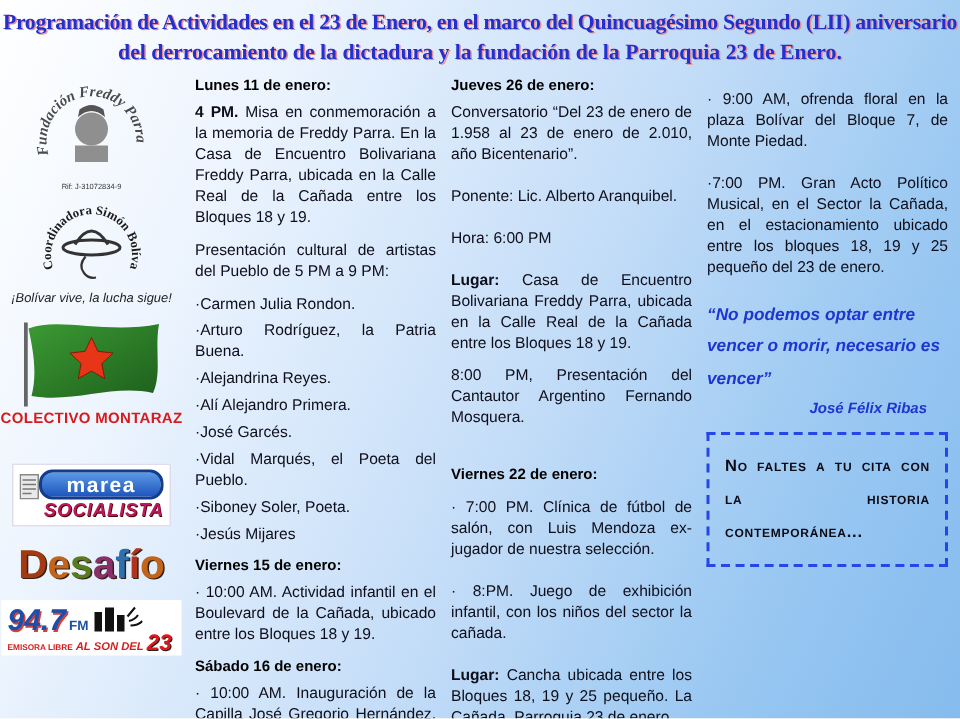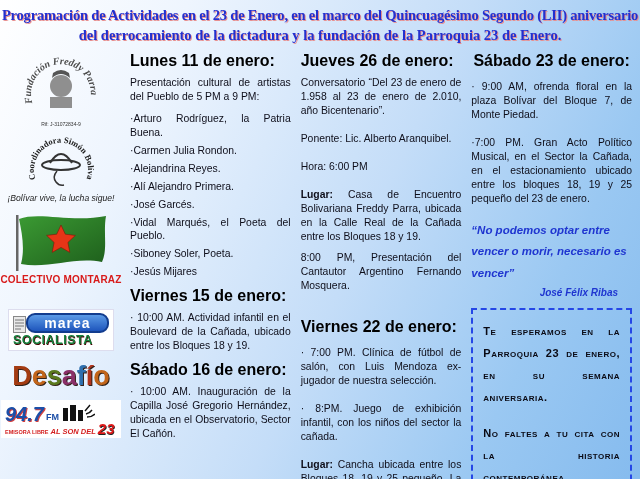--- a/index.html
+++ b/index.html
@@ -12,21 +12,21 @@
   
   .title { padding-top:7px; text-align:center; color:#2230cf;
     font-family:"Liberation Serif", serif; font-weight:bold;
     text-shadow:1px 1px 0 #e89090; }
   .title .t1 { font-size:14.5px; letter-spacing:-0.2px; white-space:nowrap; }
   .title .t2 { font-size:14.5px; margin-top:3px; }
   
   .content { display:flex; gap:10px; padding:6px 8px 0 2px; height:423px; }
   .sidebar { width:118px; flex:none; display:flex; flex-direction:column; align-items:center; }
   .col { flex:1; color:#0e0e1a; min-width:0; }
-  .h { font-size:16px; font-weight:bold; margin:2px 0 6px; color:#000; }
+  .h { font-size:10px; font-weight:bold; margin:2px 0 6px; color:#000; }
   .p { font-size:10.4px; line-height:1.34; text-align:justify; margin:0 0 8px; }
   .pb { font-weight:normal; }
   .artist { font-size:10.4px; line-height:1.34; text-align:justify; margin:0 0 4px; }
   
   .col3 .h { text-align:center; }
   .quote { color:#1f35d0; font-weight:bold; font-style:italic; font-size:11.5px;
            line-height:1.9; margin:14px 0 0; }
   .quote-author { color:#1f35d0; font-weight:bold; font-style:italic; font-size:10px;
            text-align:right; padding-right:14px; margin:2px 0 10px; }
   .invite-box { border:2.5px dashed #2547e6; padding:10px 10px; margin-top:6px; }
@@ -36,22 +36,22 @@
   
   .logo { display:flex; flex-direction:column; align-items:center; width:100%; }
   .cap-italic { font-style:italic; font-size:8.6px; color:#222; margin-top:1px; }
   .cap-red { color:#d81a1a; font-weight:bold; font-size:10px; letter-spacing:.2px; margin-top:1px; white-space:nowrap; }
   .spacer { height:24px; }
   .marea { background:#fff; border:1px solid #dde; padding:3px 4px; width:106px; }
   .marea-row { display:flex; align-items:flex-end; gap:0; }
   .marea-band { flex:1; background:linear-gradient(#5a9ae6,#1e55bc); border:2px solid #123c8e;
     border-radius:9px; color:#fff; font-weight:bold; font-size:14px; text-align:center;
     line-height:16px; letter-spacing:1px; }
-  .marea-soc { color:#15803d; font-weight:bold; font-size:12.5px;
-    letter-spacing:.5px; width:100%; text-shadow:.6px .6px 0 #400; }
+  .marea-soc { color:#be185d; font-weight:bold; font-style:italic; font-size:12.5px;
+    letter-spacing:.5px; text-align:right; width:100%; text-shadow:.6px .6px 0 #400; }
   .desafio { font-size:27px; font-weight:bold; margin:10px 0 8px; text-shadow:1px 1px 0 #33221a; letter-spacing:0; }
   .radio { background:#fff; padding:2px 4px; width:120px; }
   .radio-top { display:flex; align-items:flex-end; gap:2px; }
   .freq { font-size:20px; line-height:20px; font-weight:bold; font-style:italic;
     color:#1c4fa8; text-shadow:1px 1px 0 #d04040; }
   .fm { font-size:9px; font-weight:bold; color:#1c4fa8; padding-bottom:2px; }
   .radio-bottom { display:flex; align-items:baseline; gap:2px; margin-top:-1px; }
   .emisora { font-size:5.5px; font-weight:bold; color:#d42020; }
   .alson { font-size:7.5px; font-weight:bold; font-style:italic; color:#d42020; }
   .r23 { font-size:15px; font-weight:bold; font-style:italic; color:#e01818; line-height:12px;
@@ -145,23 +145,24 @@
         <div class="radio-bottom">
           <span class="emisora">EMISORA LIBRE</span>
           <span class="alson">AL SON DEL</span>
           <span class="r23">23</span>
         </div>
       </div>
     </aside>
 
     <section class="col col1">
       <div class="h">Lunes 11 de enero:</div>
+      <p class="p"><b>4 PM.</b><span> Misa en conmemoración a la memoria de Freddy Parra. En la Casa de Encuentro Bolivariana Freddy Parra, ubicada en la Calle Real de la Cañada entre los Bloques 18 y 19.</span></p>
       <p class="p pb">Presentación cultural de artistas del Pueblo de 5 PM a 9 PM:</p>
+      <div class="artist">·Carmen Julia Rondon.</div>
       <div class="artist">·Arturo Rodríguez, la Patria Buena.</div>
-      <div class="artist">·Carmen Julia Rondon.</div>
       <div class="artist">·Alejandrina Reyes.</div>
       <div class="artist">·Alí Alejandro Primera.</div>
       <div class="artist">·José Garcés.</div>
       <div class="artist">·Vidal Marqués, el Poeta del Pueblo.</div>
       <div class="artist">·Siboney Soler, Poeta.</div>
       <div class="artist" style="margin-bottom:8px">·Jesús Mijares</div>
       <div class="h">Viernes 15 de enero:</div>
       <p class="p">· 10:00 AM. Actividad infantil en el Boulevard de la Cañada, ubicado entre los Bloques 18 y 19.</p>
       <div class="h">Sábado 16 de enero:</div>
       <p class="p">· 10:00 AM. Inauguración de la Capilla José Gregorio Hernández, ubicada en el Observatorio, Sector El Cañón.</p>
@@ -174,25 +175,23 @@
       <p class="p pb" style="margin-top:14px">Hora: 6:00 PM</p>
       <p class="p" style="margin-top:14px"><b>Lugar:</b><span> Casa de Encuentro Bolivariana Freddy Parra, ubicada en la Calle Real de la Cañada entre los Bloques 18 y 19.</span></p>
       <p class="p">8:00 PM, Presentación del Cantautor Argentino Fernando Mosquera.</p>
       <div class="h" style="margin-top:25px">Viernes 22 de enero:</div>
       <p class="p" style="margin-top:10px">· 7:00 PM. Clínica de fútbol de salón, con Luis Mendoza ex-jugador de nuestra selección.</p>
       <p class="p" style="margin-top:14px">· 8:PM. Juego de exhibición infantil, con los niños del sector la cañada.</p>
       <p class="p" style="margin-top:14px"><b>Lugar:</b><span> Cancha ubicada entre los Bloques 18, 19 y 25 pequeño. La Cañada, Parroquia 23 de enero.</span></p>
     </section>
 
     <section class="col col3">
-      <div class="h">Sábado 23 de enero:</div>
       <p class="p" style="margin-top:10px">· 9:00 AM, ofrenda floral en la plaza Bolívar del Bloque 7, de Monte Piedad.</p>
       <p class="p" style="margin-top:14px">·7:00 PM. Gran Acto Político Musical, en el Sector la Cañada, en el estacionamiento ubicado entre los bloques 18, 19 y 25 pequeño del 23 de enero.</p>
       <p class="quote">“No podemos optar entre vencer o morir, necesario es vencer”</p>
       <p class="quote-author">José Félix Ribas</p>
       <div class="invite-box">
-        <p>Te esperamos en la Parroquia 23 de enero, en su semana aniversaria.</p>
         <p>No faltes a tu cita con la historia contemporánea...</p>
       </div>
     </section>
 
   </div>
 </div>
 
 </body></html>

